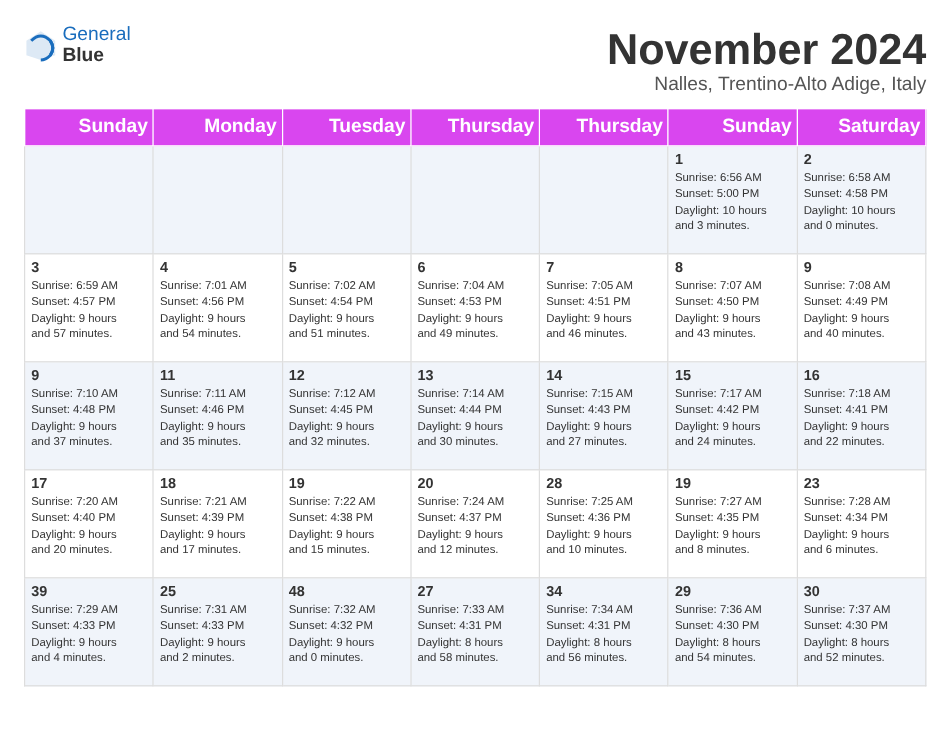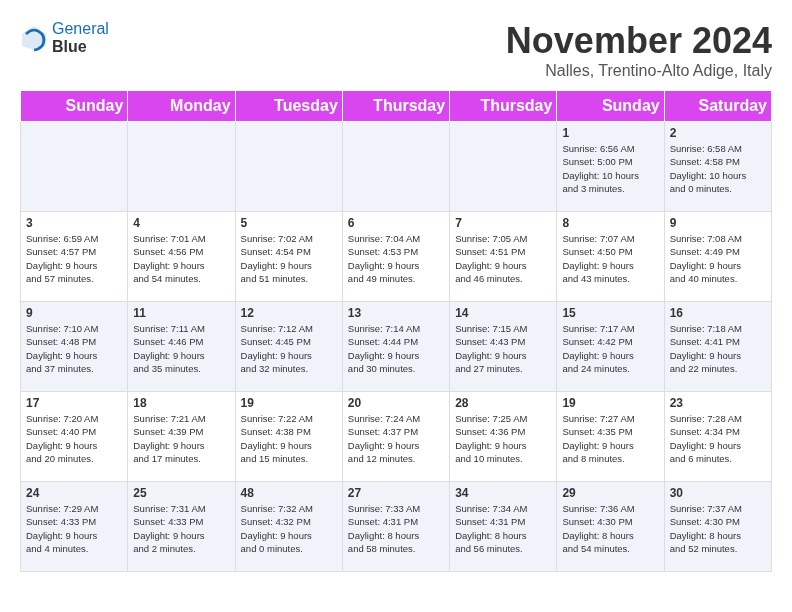--- a/index.html
+++ b/index.html
@@ -213,21 +213,21 @@
           <div class="day-num">19</div>
           <div class="day-info">Sunrise: 7:27 AM<br>Sunset: 4:35 PM<br>Daylight: 9 hours<br>and 8 minutes.</div>
         </td>
         <td>
           <div class="day-num">23</div>
           <div class="day-info">Sunrise: 7:28 AM<br>Sunset: 4:34 PM<br>Daylight: 9 hours<br>and 6 minutes.</div>
         </td>
       </tr>
       <tr>
         <td>
-          <div class="day-num">24</div>
+          <div class="day-num">39</div>
           <div class="day-info">Sunrise: 7:29 AM<br>Sunset: 4:33 PM<br>Daylight: 9 hours<br>and 4 minutes.</div>
         </td>
         <td>
           <div class="day-num">25</div>
           <div class="day-info">Sunrise: 7:31 AM<br>Sunset: 4:33 PM<br>Daylight: 9 hours<br>and 2 minutes.</div>
         </td>
         <td>
           <div class="day-num">48</div>
           <div class="day-info">Sunrise: 7:32 AM<br>Sunset: 4:32 PM<br>Daylight: 9 hours<br>and 0 minutes.</div>
         </td>

